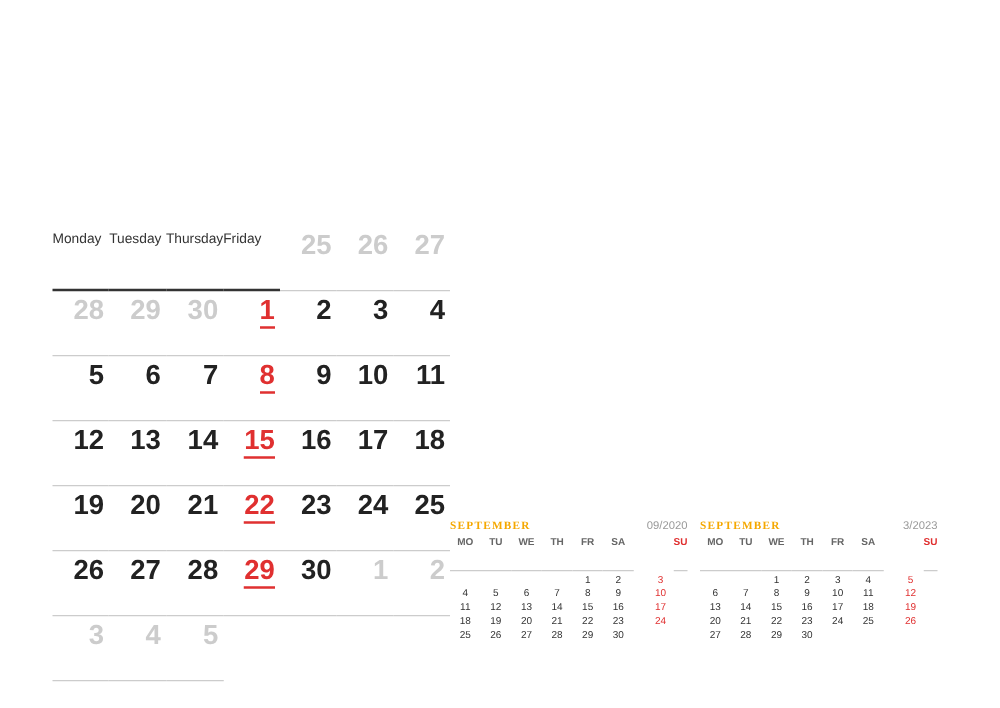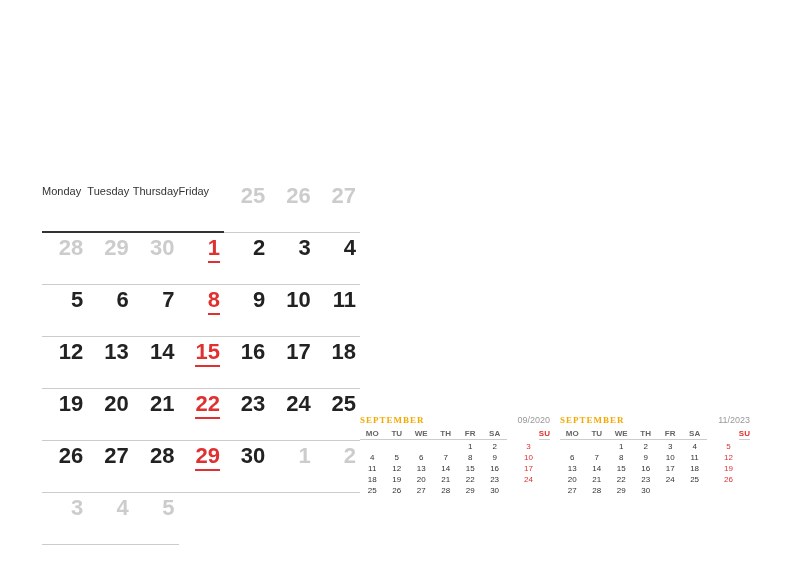--- a/index.html
+++ b/index.html
@@ -103,21 +103,21 @@
     .mini-grid {
       display: grid;
       grid-template-columns: repeat(7, 1fr);
       font-size: 8px;
       text-align: center;
     }
     .mini-grid .mh {
       color: #666;
       font-weight: bold;
       border-bottom: 1px solid #ccc;
-      padding-bottom: 1px;
+      padding-bottom: 18px;
       margin-bottom: 1px;
     }
     .mini-grid .mh.su { color: #e03030; margin-left: 32px; }
     .mini-grid .md {
       color: #333;
       padding: 1px 0;
     }
     .mini-grid .md.su { color: #e03030; }
     .mini-grid .md.om { color: #bbb; }
     .notes-section {
@@ -323,21 +323,21 @@
             <div class="md">27</div>
             <div class="md">28</div>
             <div class="md">29</div>
             <div class="md">30</div>
             <div class="md su om"></div>
           </div>
         </div>
       <div class="mini-cal" id="nov-cal">
           <div class="mini-cal-header">
             <span class="mini-month">SEPTEMBER</span>
-            <span class="mini-year">11/2023</span>
+            <span class="mini-year">3/2023</span>
           </div>
           <div class="mini-grid">
             <div class="mh">MO</div>
             <div class="mh">TU</div>
             <div class="mh">WE</div>
             <div class="mh">TH</div>
             <div class="mh">FR</div>
             <div class="mh">SA</div>
             <div class="mh su">SU</div>
             <div class="md om"></div>

